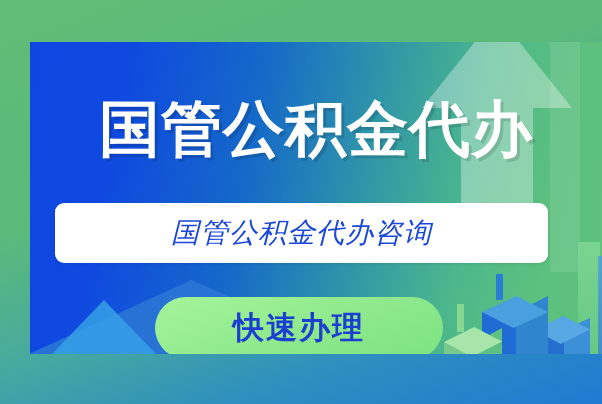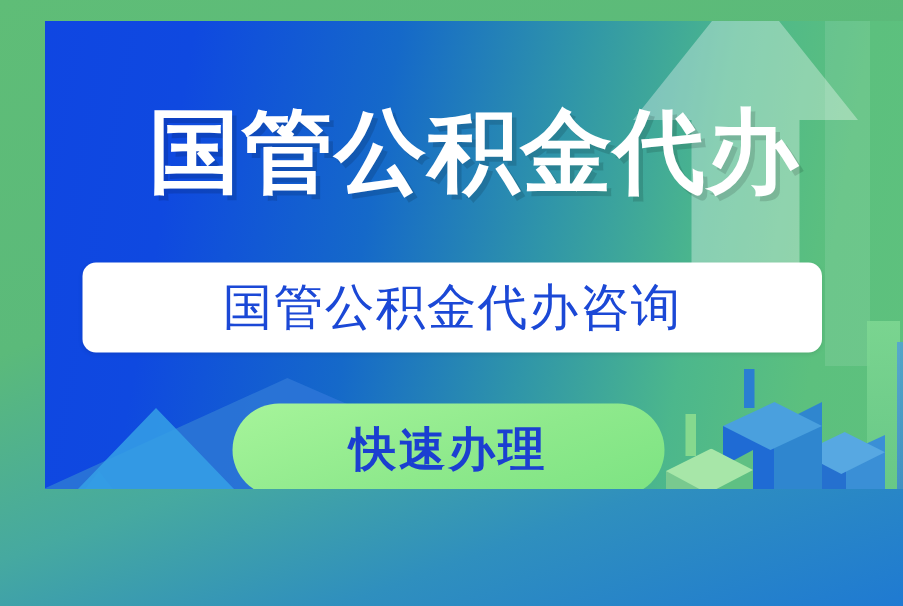--- a/index.html
+++ b/index.html
@@ -25,21 +25,21 @@
     position: absolute;
     inset: 0;
     background:
       linear-gradient(160deg, #5fbd77 0%, #5bba7a 38%, #46a9a0 60%, #2f8fbe 78%, #1f7ad2 100%);
   }
 
   
   .panel {
     position: absolute;
     left: 30px;
-    top: 14px;
+    top: 42px;
     width: 572px;
     height: 312px;
     overflow: hidden;
     background: linear-gradient(100deg,
                 #0f46e2 0%,
                 #0f49e0 16%,
                 #1569c9 38%,
                 #2f95a9 57%,
                 #4cb78c 74%,
                 #5cc07e 88%,
@@ -251,25 +251,26 @@
     width: 493px;
     height: 60px;
     background: #ffffff;
     border-radius: 9px;
     box-shadow: 0 1px 3px rgba(0,0,0,0.10);
     display: flex;
     align-items: center;
     justify-content: center;
   }
   .subtitle-text {
-    font-size: 33px;
+    font-size: 28px;
     font-weight: 400;
     color: #1b48d6;
     letter-spacing: 1px;
     white-space: nowrap;
+    font-style: italic;
   }
 
   .cta-button {
     position: absolute;
     left: 125px;
     top: 255px;
     width: 288px;
     height: 62px;
     border: none;
     padding: 0;

